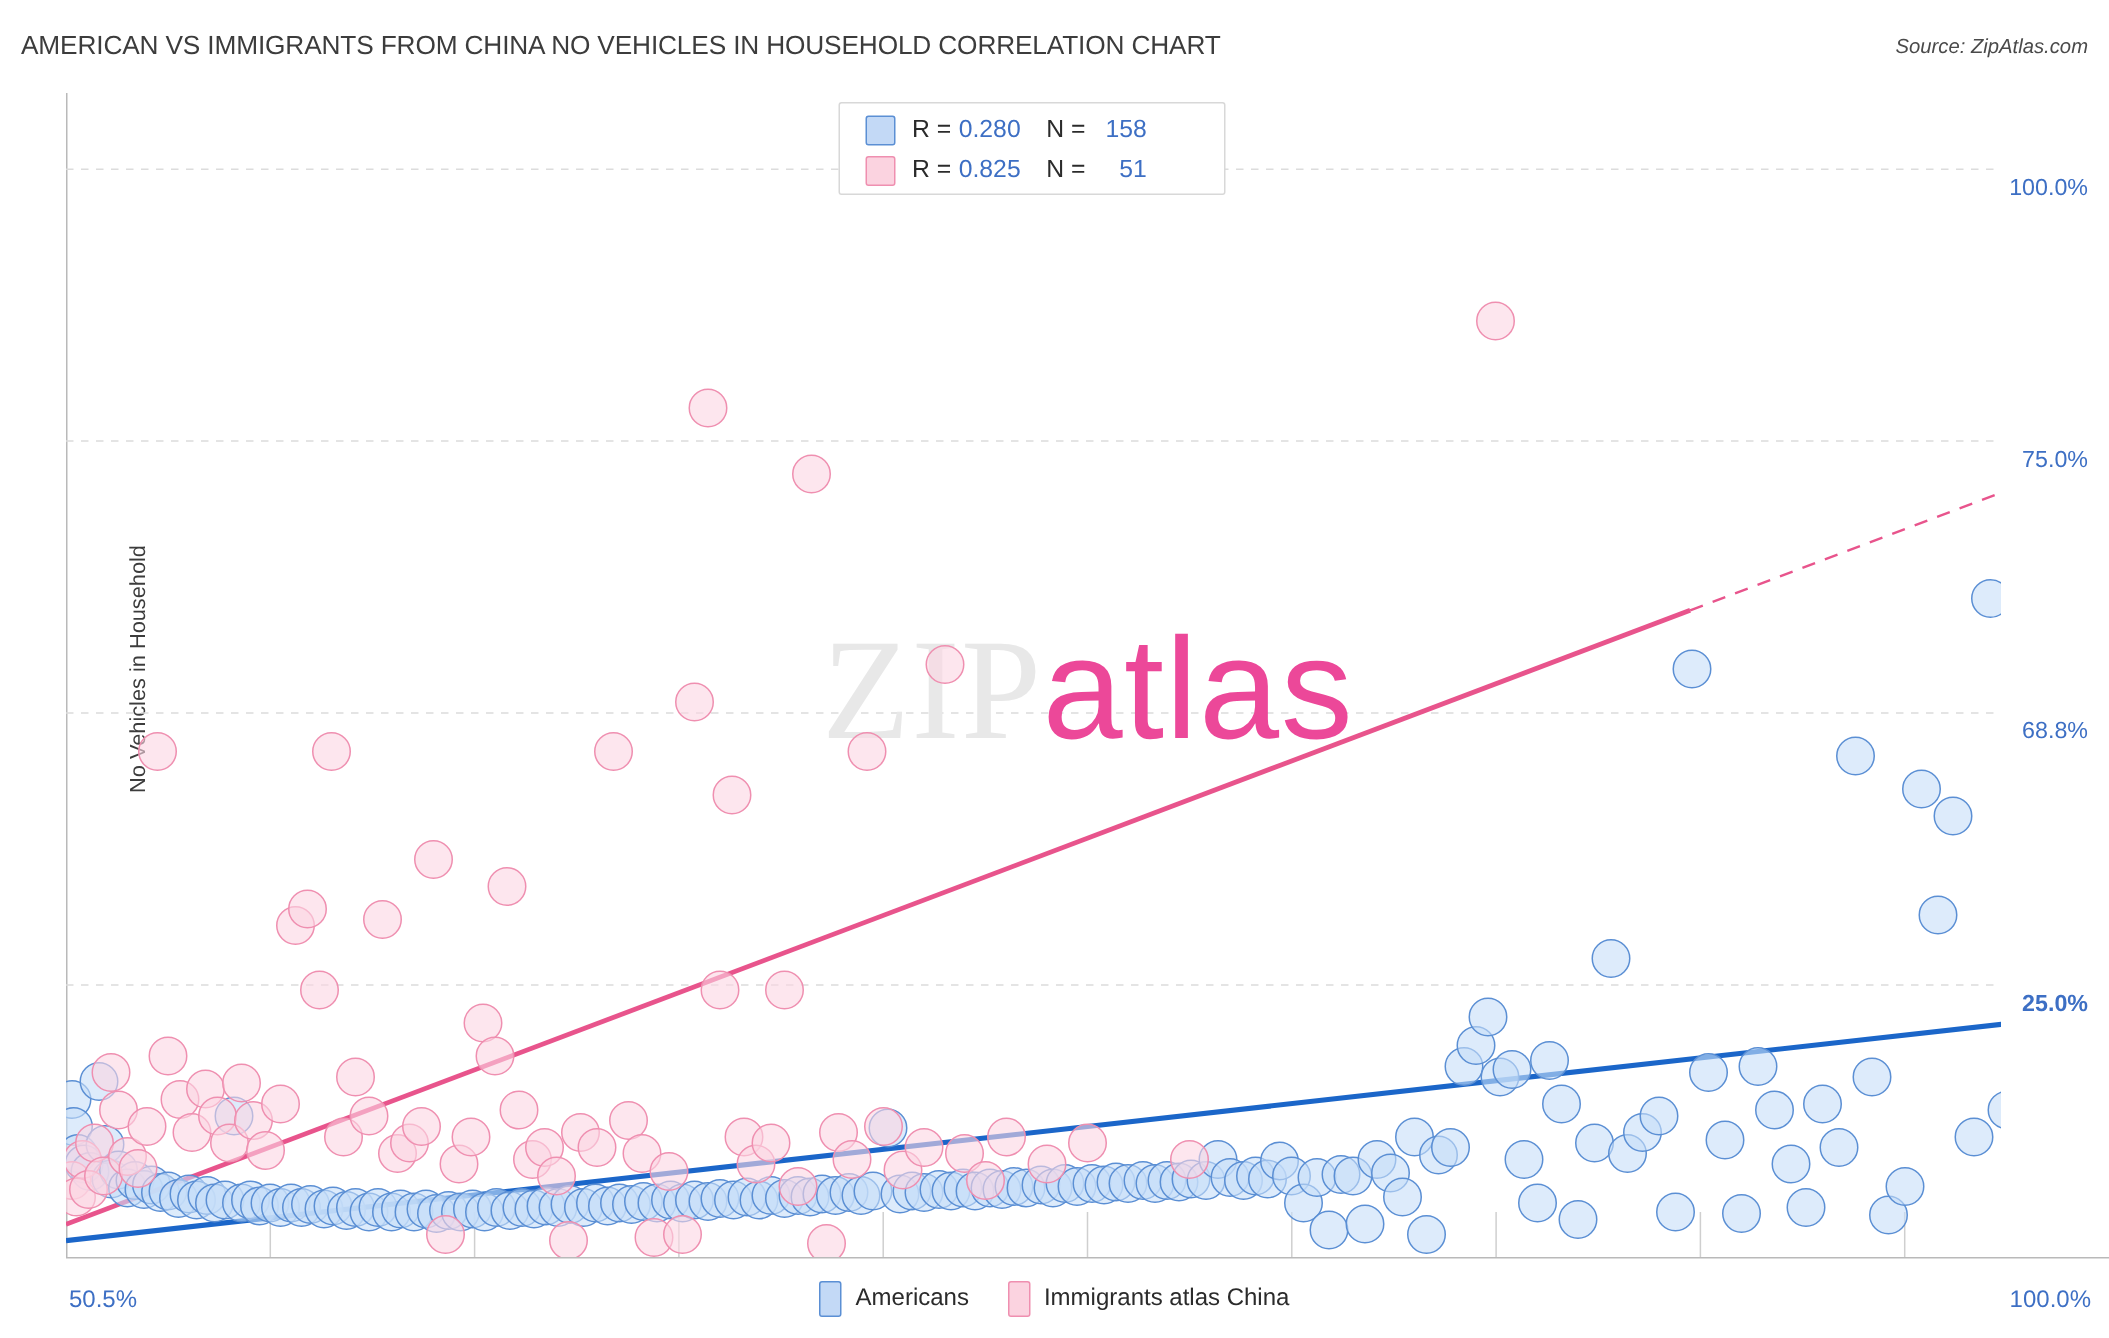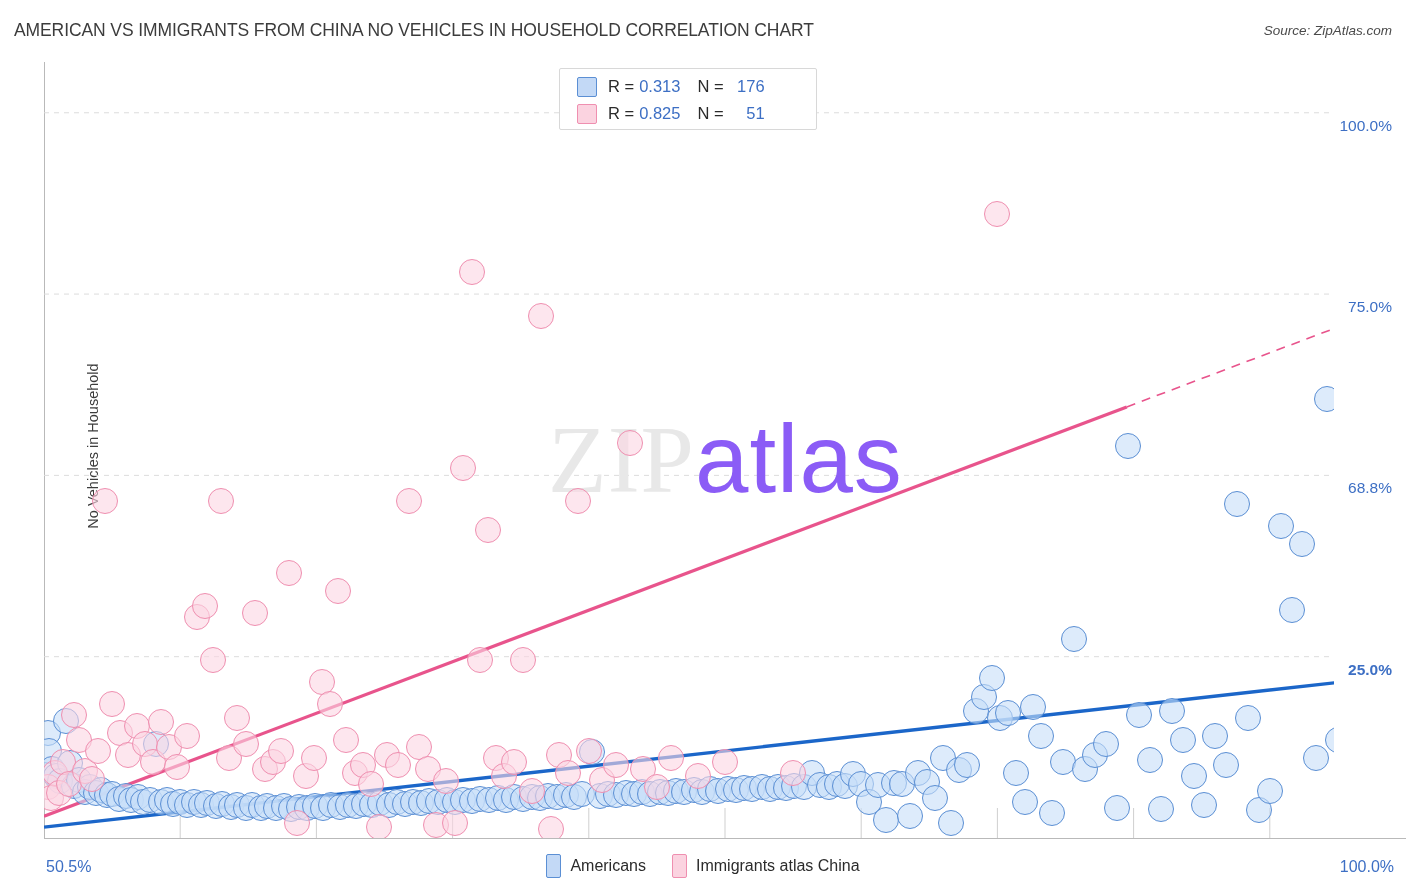--- a/index.html
+++ b/index.html
@@ -101,21 +101,21 @@
     letter-spacing: 1px;
     user-select: none;
     pointer-events: none;
   }
   .watermark .zip {
     font-family: "Liberation Serif", serif;
     color: #e8e8e8;
   }
   .watermark .atlas {
     font-family: "Liberation Sans", sans-serif;
-    color: #8b5cf6;
+    color: #ec4899;
     margin-top: 20px;
   }
 
   .dot {
     position: absolute;
     border-radius: 50%;
     box-sizing: border-box;
   }
   .dot.blue {
     background: rgba(198, 222, 248, 0.60);
@@ -464,23 +464,23 @@
       <div class="ylabel" style="top: 116.766px;">100.0%</div>
     </div>
 
   <div class="xlabel left">50.5%</div>
   <div class="xlabel right">100.0%</div>
 
   <div class="legend-box">
     <div class="legend-row">
       <span class="legend-swatch blue"></span>
       <span class="legend-r">R = </span>
-      <span class="legend-val">0.313</span>
+      <span class="legend-val">0.280</span>
       <span class="legend-n">N = </span>
-      <span class="legend-nval">176</span>
+      <span class="legend-nval">158</span>
     </div>
     <div class="legend-row">
       <span class="legend-swatch pink"></span>
       <span class="legend-r">R = </span>
       <span class="legend-val">0.825</span>
       <span class="legend-n">N = </span>
       <span class="legend-nval">51</span>
     </div>
   </div>
 

